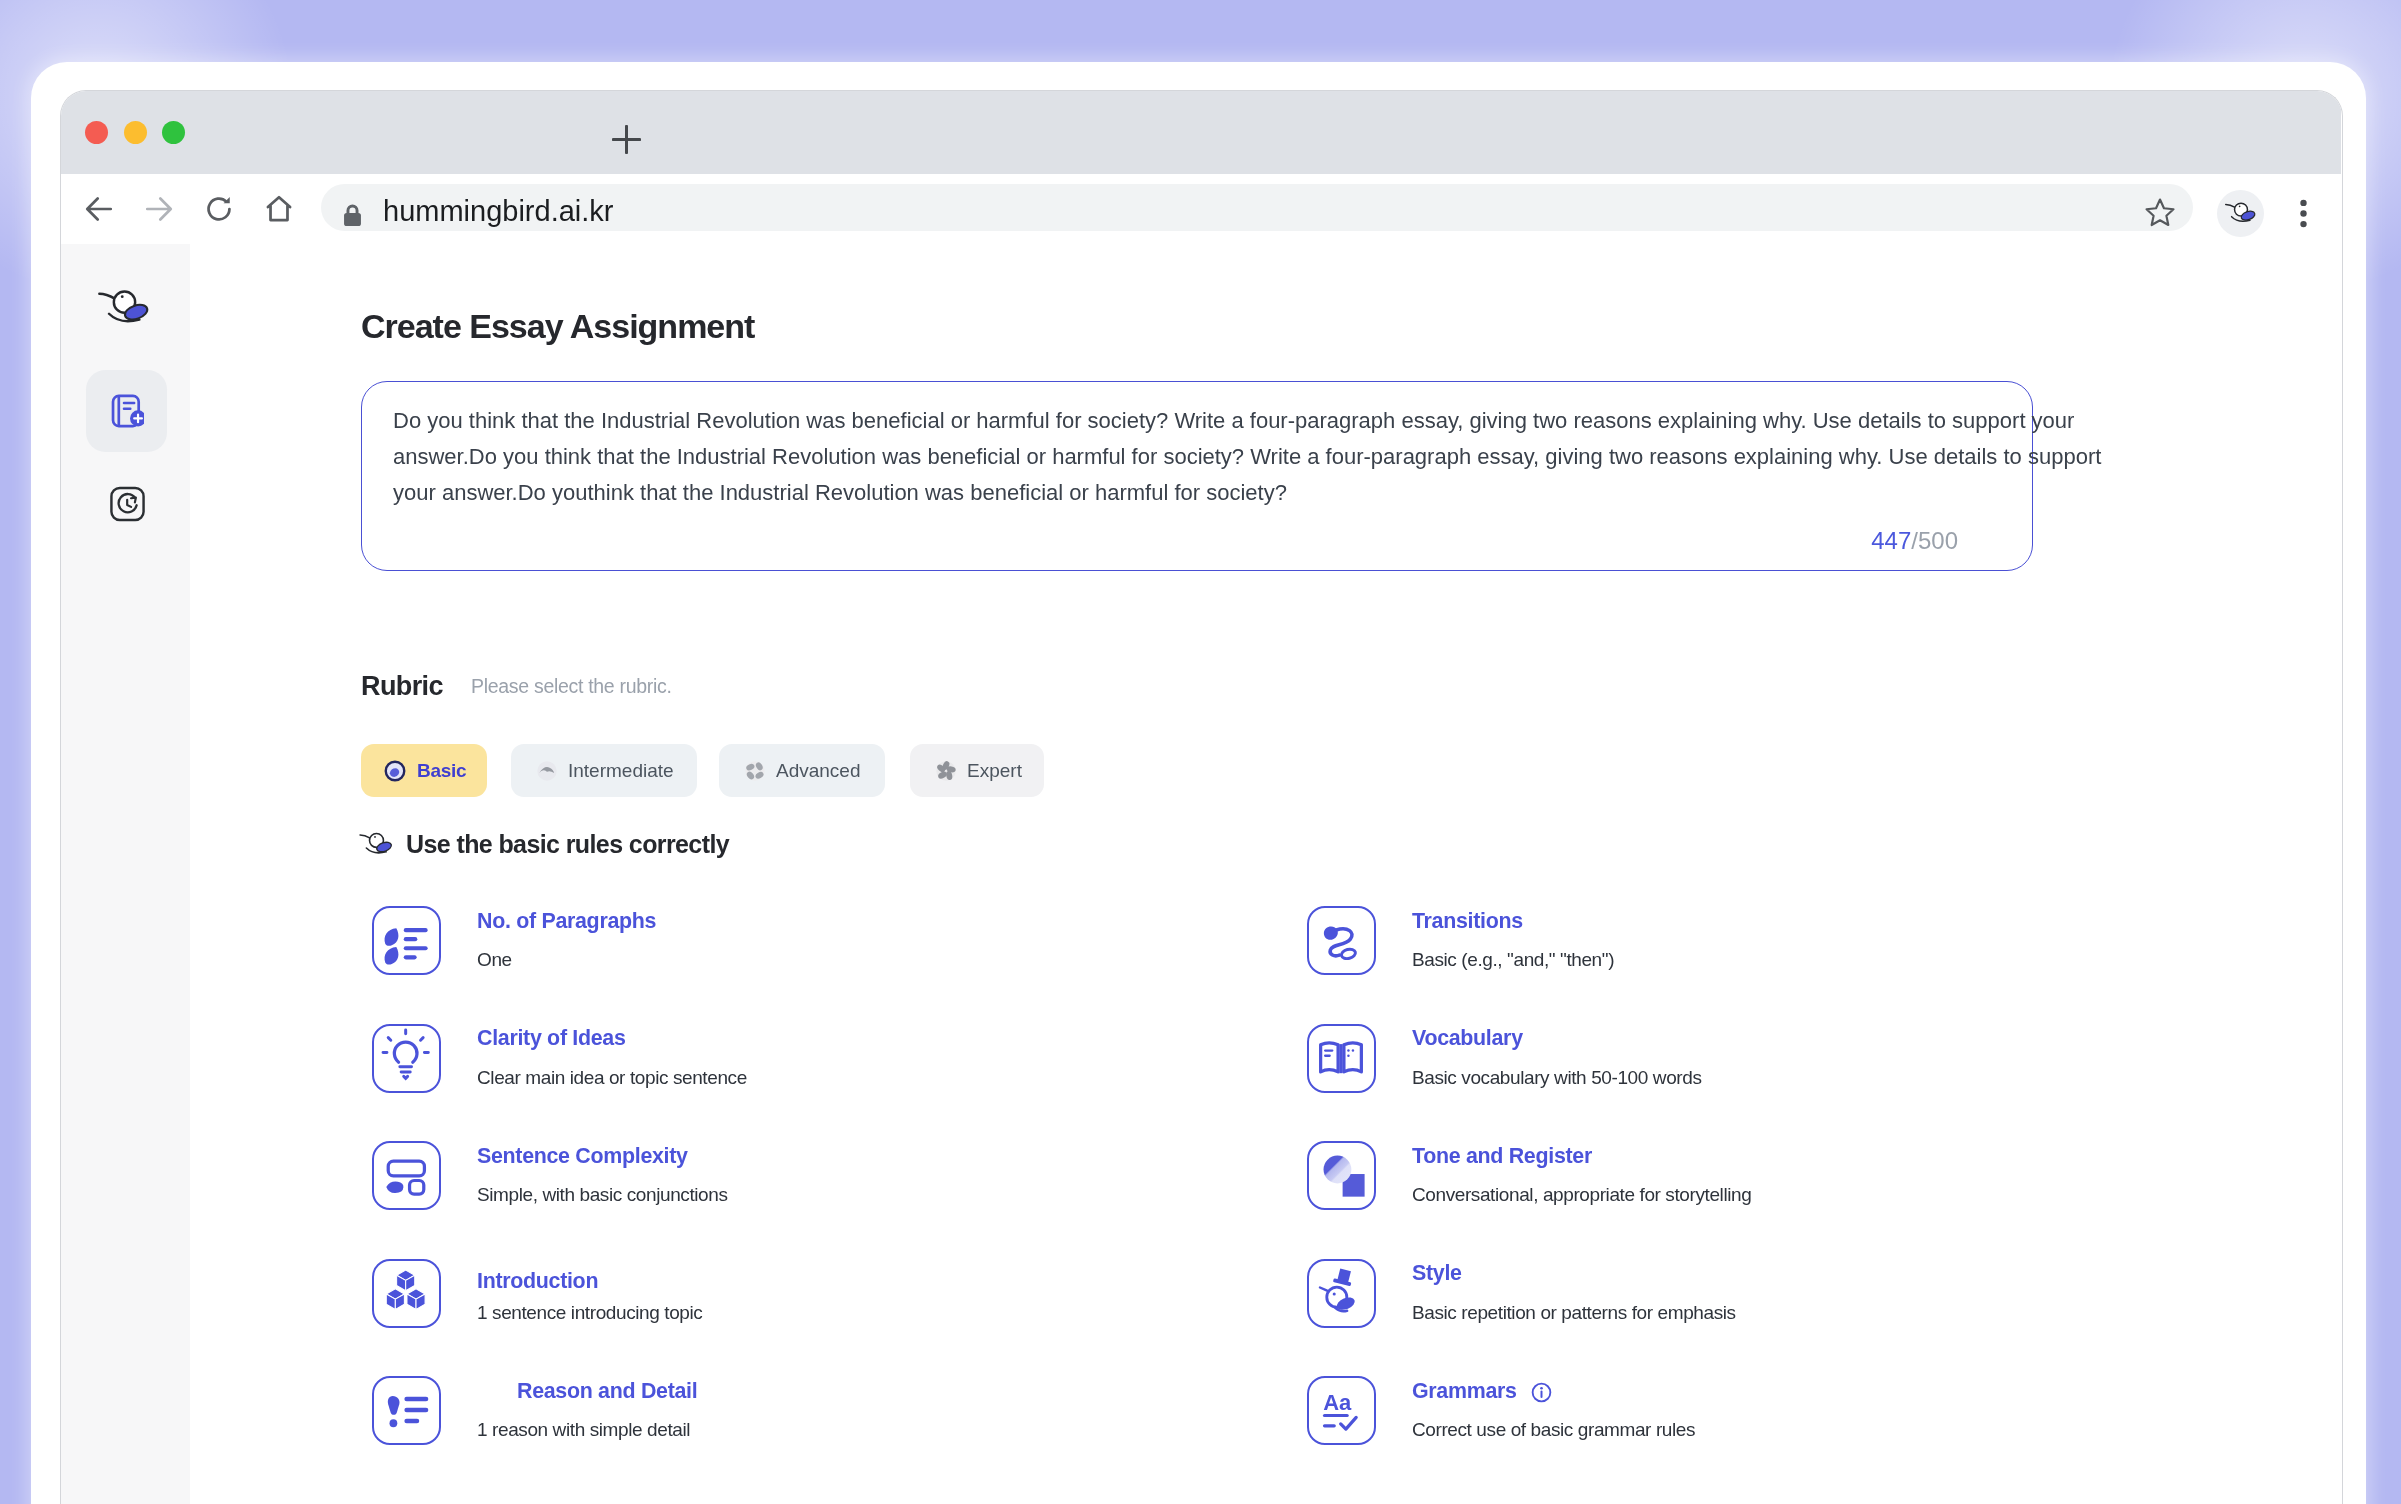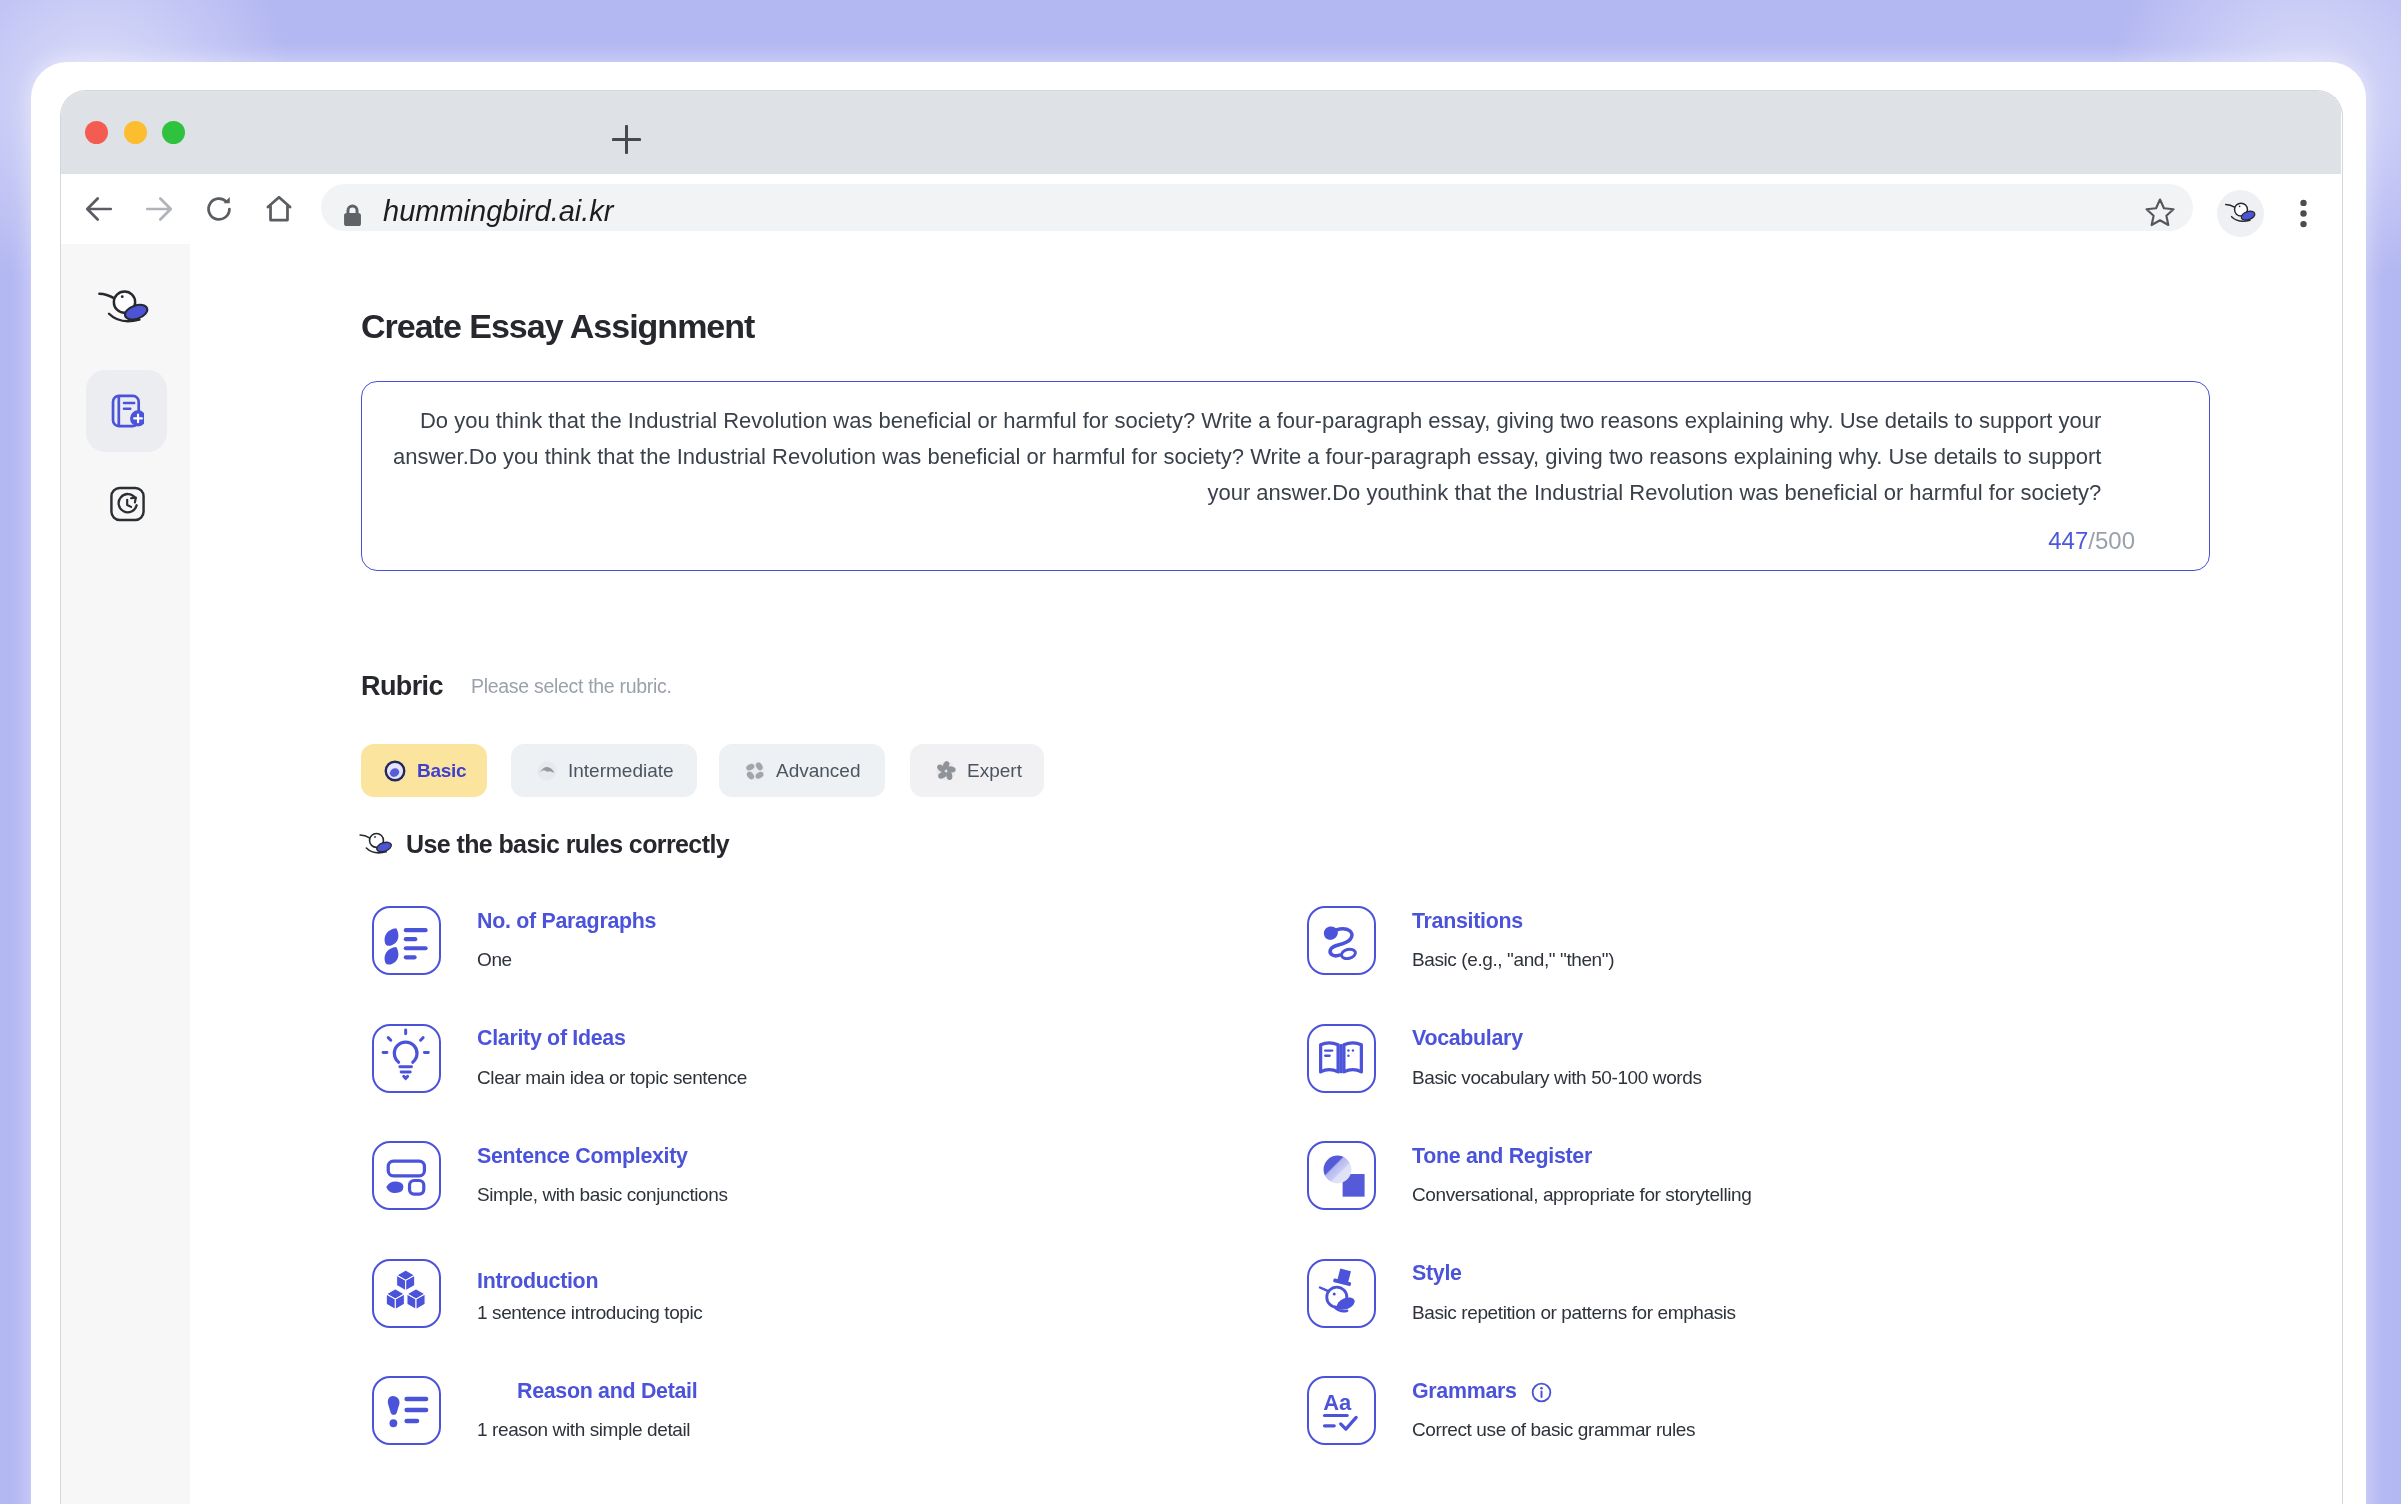--- a/index.html
+++ b/index.html
@@ -15,27 +15,27 @@
     position:absolute; left:60px; top:90px; width:2283px; height:1416px;
     border:1.3px solid #d4d6da; border-bottom:none; border-radius:26px 26px 0 0;
     overflow:hidden; background:#ffffff;
   }
   .tabstrip { position:absolute; left:0; top:0; width:2280px; height:83px; background:#dee1e6; }
   .dot { position:absolute; top:30px; width:23.4px; height:23.4px; border-radius:50%; }
   .tab { position:absolute; left:159px; top:16px; width:361px; height:66px; background:#ffffff; border-radius:13px 13px 0 0; }
   .tab:before { content:""; position:absolute; left:-13px; bottom:0; width:13px; height:13px; background:radial-gradient(circle at 0% 0%, rgba(0,0,0,0) 12.3px, #ffffff 13px); }
   .tab:after  { content:""; position:absolute; right:-13px; bottom:0; width:13px; height:13px; background:radial-gradient(circle at 100% 0%, rgba(0,0,0,0) 12.3px, #ffffff 13px); }
   .toolbar { position:absolute; left:0; top:83px; width:2280px; height:71px; background:#ffffff; border-bottom:1.3px solid #e7e8ea; }
-  .urlpill { position:absolute; left:260px; top:10.4px; width:1872px; height:47px; border-radius:26px; background:#f1f3f4;font-style:italic; }
+  .urlpill { position:absolute; left:260px; top:10.4px; width:1872px; height:47px; border-radius:26px; background:#f1f3f4; }
   .content { position:absolute; left:0; top:153px; width:2280px; height:1263px; background:#ffffff; }
   .sidebar { position:absolute; left:0; top:0; width:129px; height:1263px; background:#f7f7f8; }
   .navbtn { position:absolute; left:25px; top:126px; width:81px; height:82px; border-radius:19.5px; background:#ebedf0; }
 
   .h1 { position:absolute; left:300px; top:63px; font-size:34px; font-weight:bold; letter-spacing:-1px; color:#26282d; }
-  .textarea { position:absolute; left:300px; top:137px; width:1849px; height:190px; border:1.9px solid #4a50d4; border-radius:16px; background:#fff;text-align:right; }
+  .textarea { position:absolute; left:300px; top:137px; width:1672px; height:190px; border:1.9px solid #4a50d4; border-radius:26px; background:#fff; }
   .ta-text { position:absolute; left:31px; top:21.4px; font-size:22px; line-height:36px; color:#3a414b; white-space:nowrap; }
   .ta-count { position:absolute; right:74px; top:145px; font-size:24px; color:#9aa1ab; }
   .ta-count b { color:#4b58dd; font-weight:normal; }
 
   .rubric-h { position:absolute; left:300px; top:427px; font-size:27px; font-weight:bold; letter-spacing:-0.6px; color:#26282d; }
   .rubric-sub { position:absolute; left:410px; top:431px; font-size:19.5px; letter-spacing:-0.3px; color:#9aa1ab; }
 
   .rbtn { position:absolute; height:53px; border-radius:13px; }
   .rbtn .ic { position:absolute; left:25px; top:15.6px; width:22px; height:22px; }
   .rbtn .lb { position:absolute; left:57px; top:16px; white-space:nowrap; font-size:19px; color:#4c555f; }

